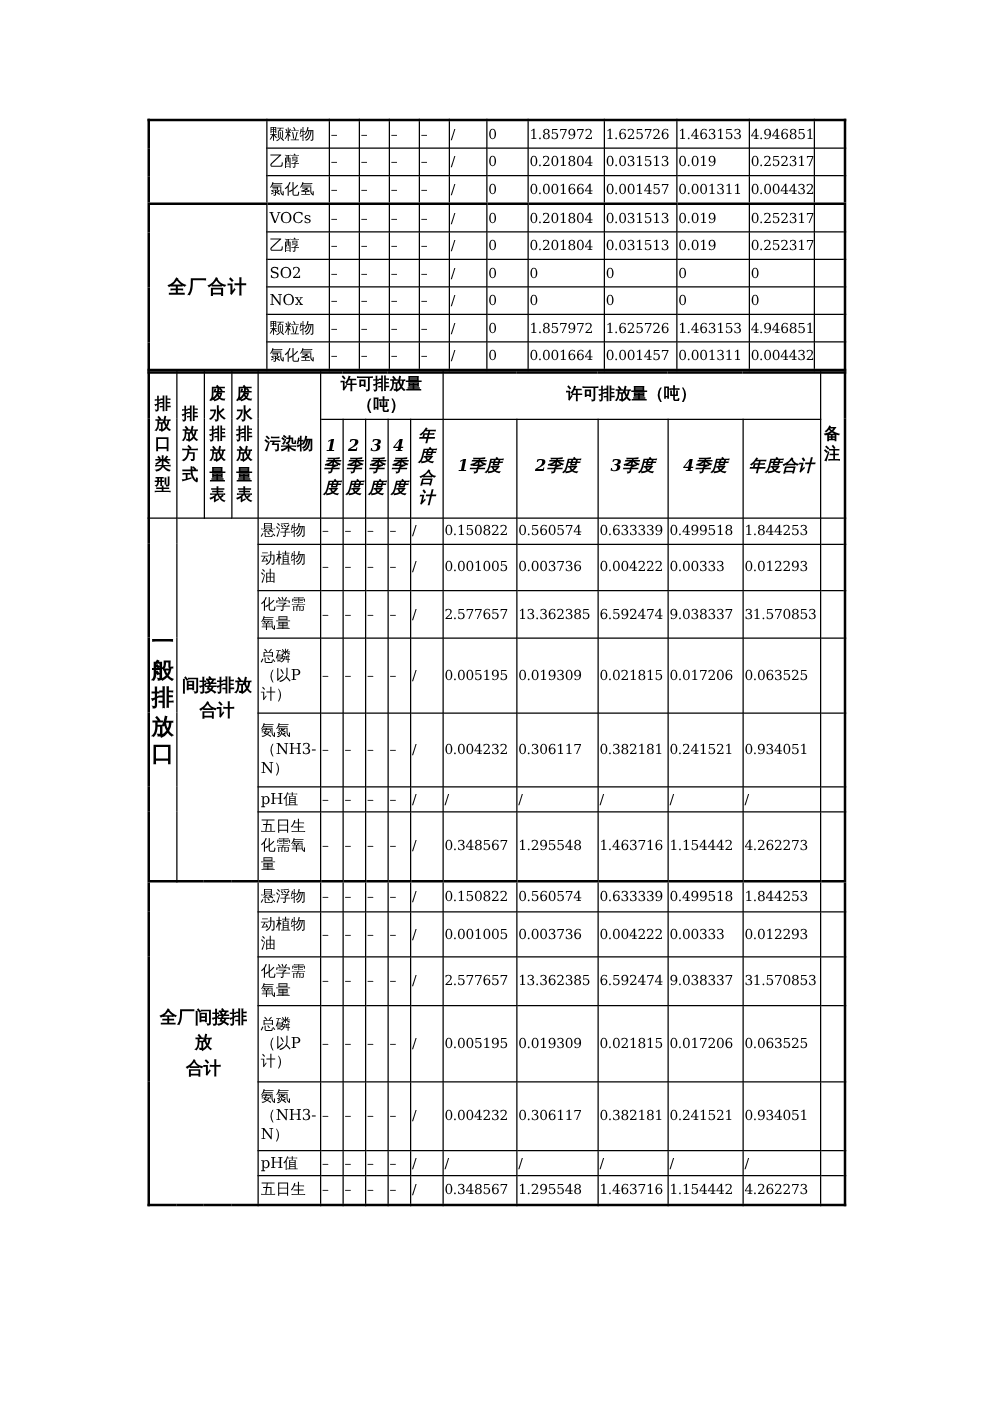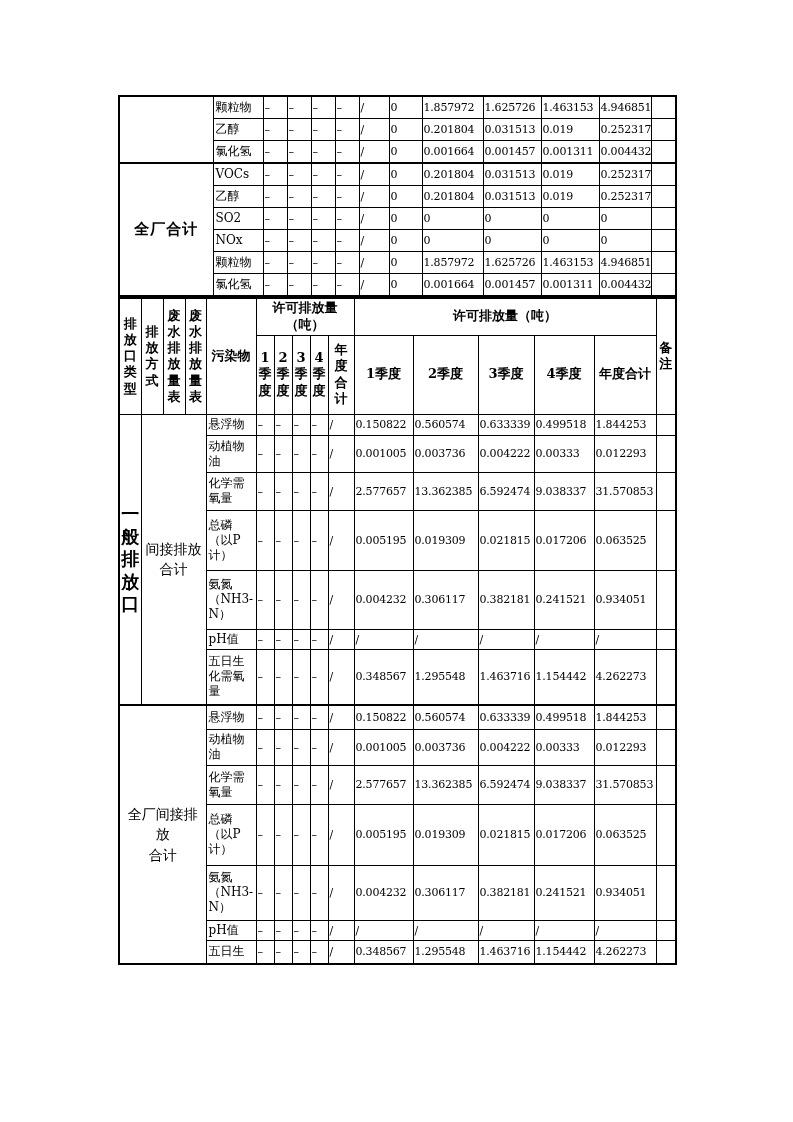--- a/index.html
+++ b/index.html
@@ -15,24 +15,24 @@
   .t1 td { height:21px; }
   .glabel1 { text-align:center; font-weight:bold; font-size:15px; letter-spacing:1px; }
   
   .pcell { font-size:12px; line-height:1.25; white-space:pre-line; padding-left:2px; }
   .val { font-size:11px; letter-spacing:-0.2px; white-space:nowrap; padding:0 1px; text-align:left; }
   .gsep td { border-top:2px solid #000; }
   
   .hb { text-align:center; font-weight:bold; font-size:13px; line-height:1.3; }
   .vtext { word-break:break-all; text-align:center; font-weight:bold; font-size:13px; line-height:1.25; padding:0 1px; }
   .glabel-v { font-size:18px; }
-  .glabel2 { text-align:center; font-weight:normal; font-size:14px; line-height:1.45; }
+  .glabel2 { text-align:center; font-weight:bold; font-size:14px; line-height:1.45; }
   .pre { white-space:pre-line;margin-top:32px; }
   tr.h1 { height:37px; }
-  tr.h2 { height:79px; }
+  tr.h2 { height:79px;font-style:italic; }
   .title {
     text-align:center; font-size:15px; letter-spacing:1.5px;
     margin:15px 0 19px; padding-right:36px;
   }
 </style>
 </head>
 <body>
 
 <div class="sheet">
 

